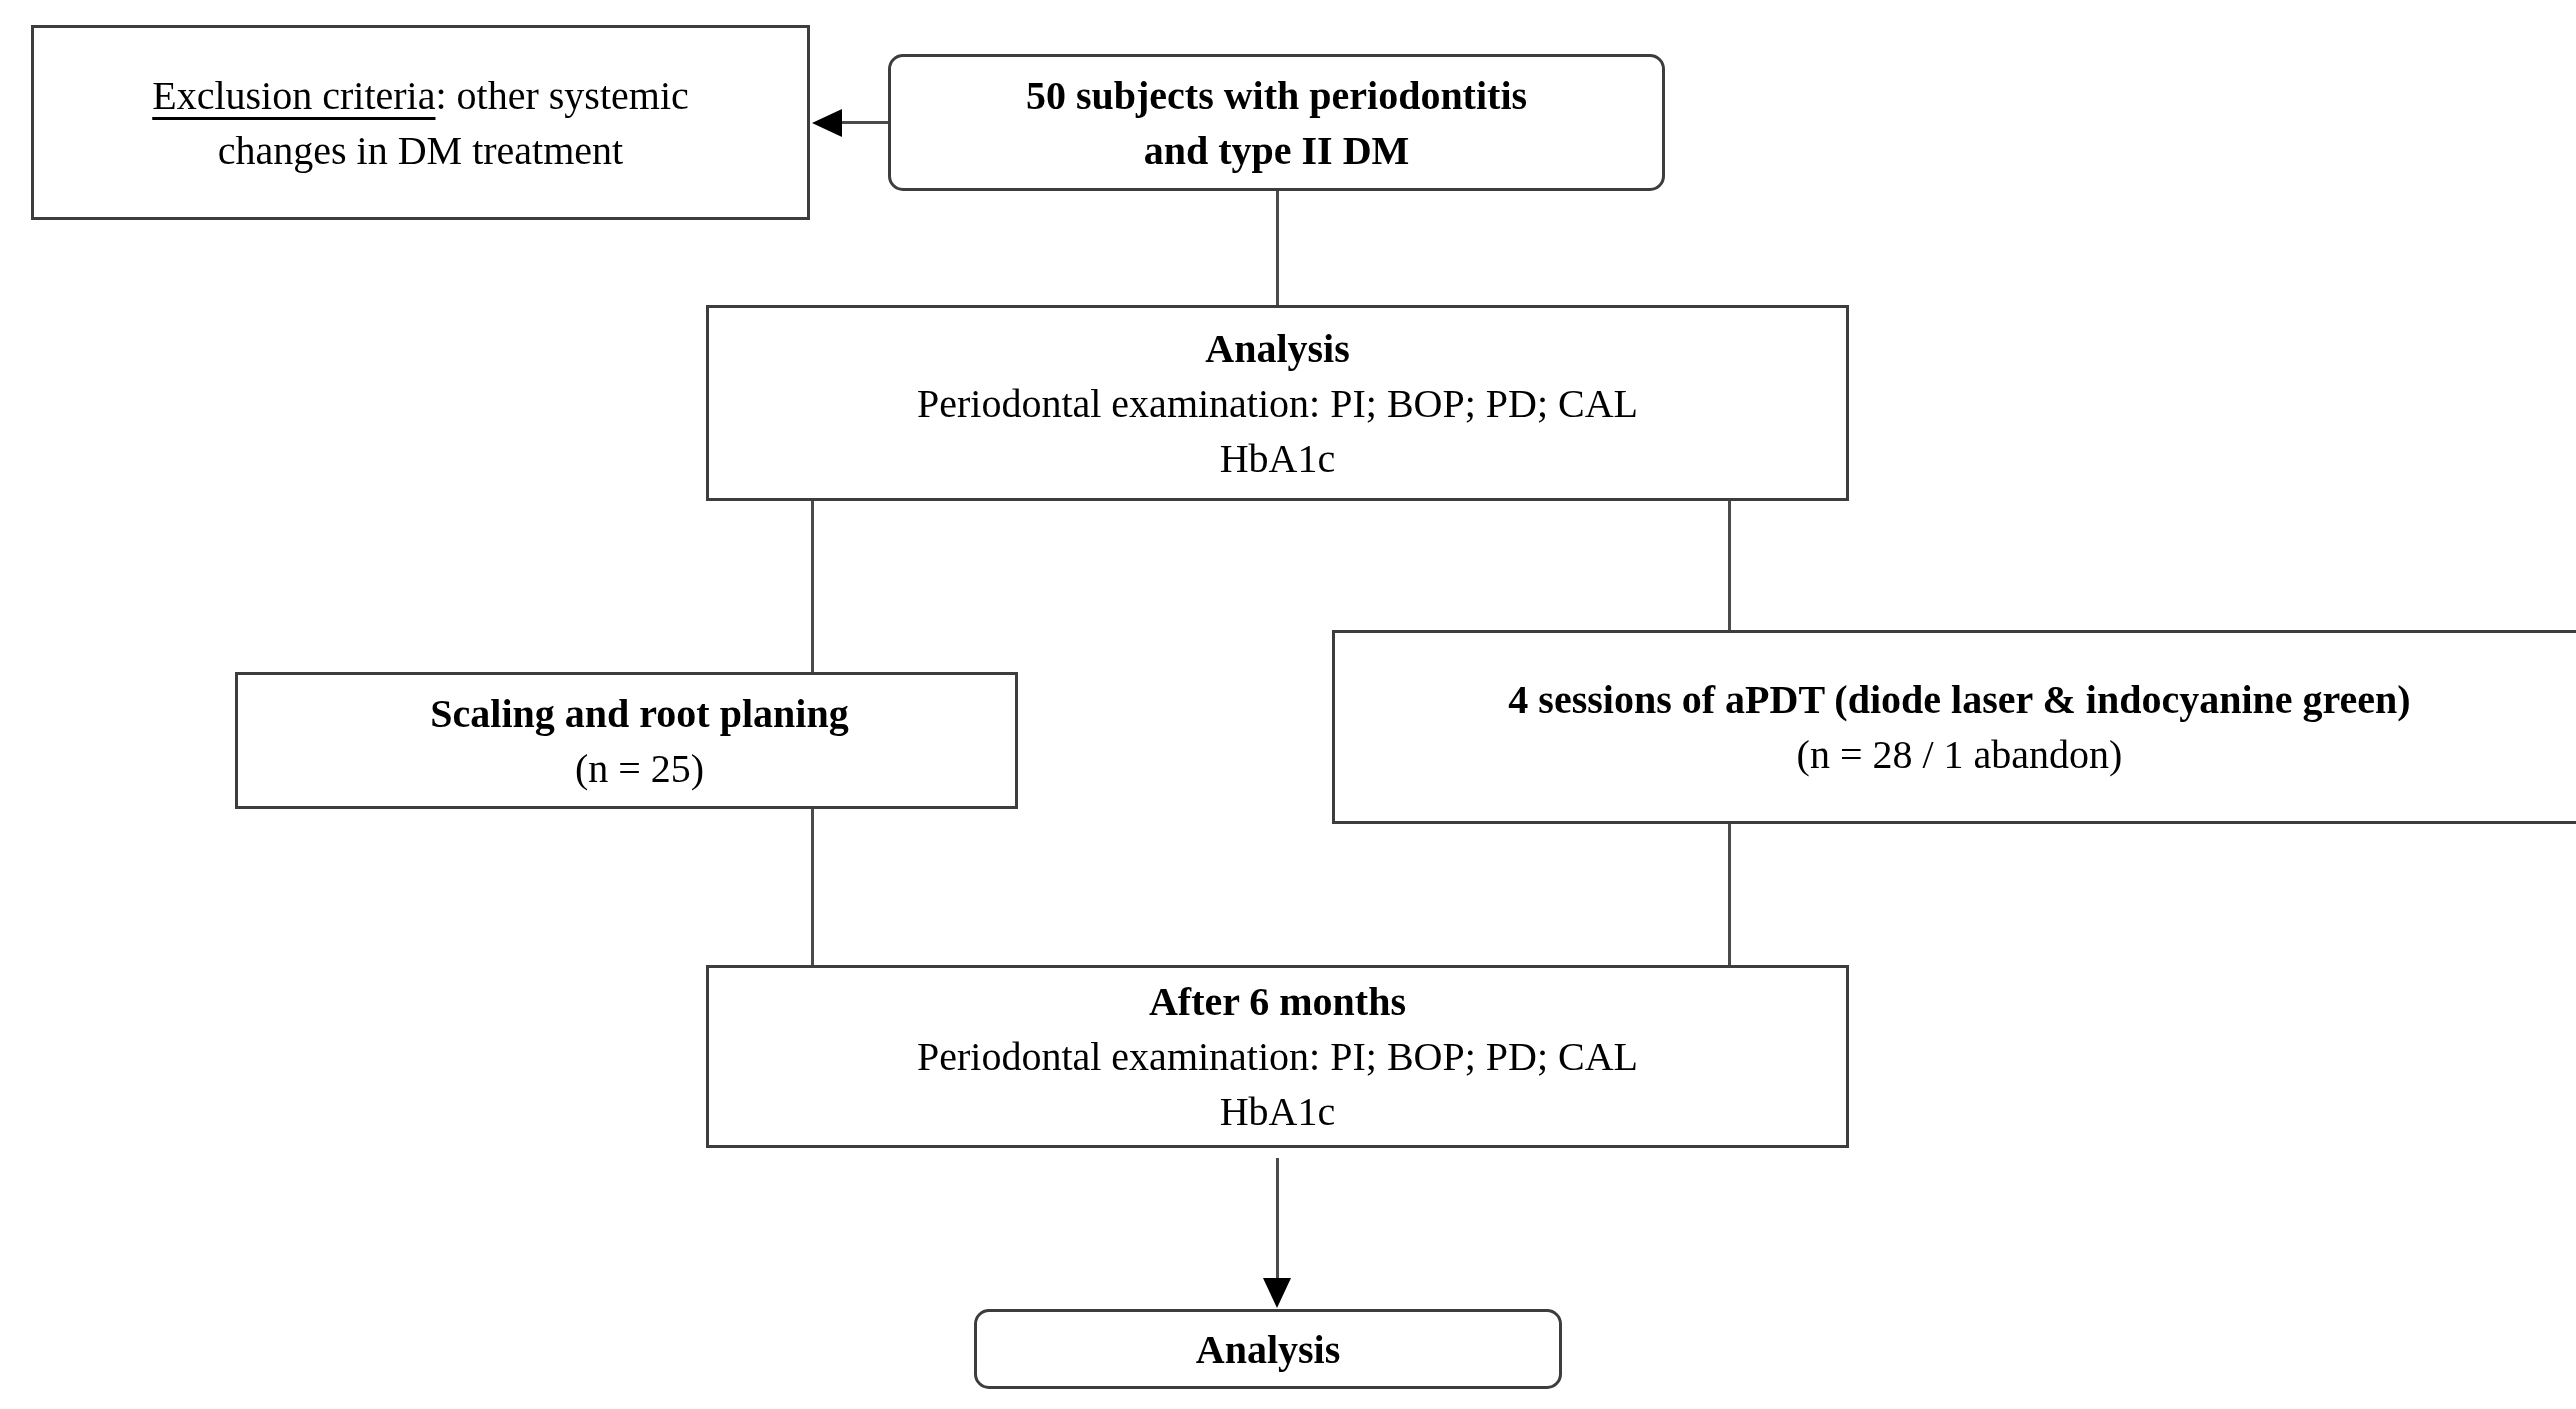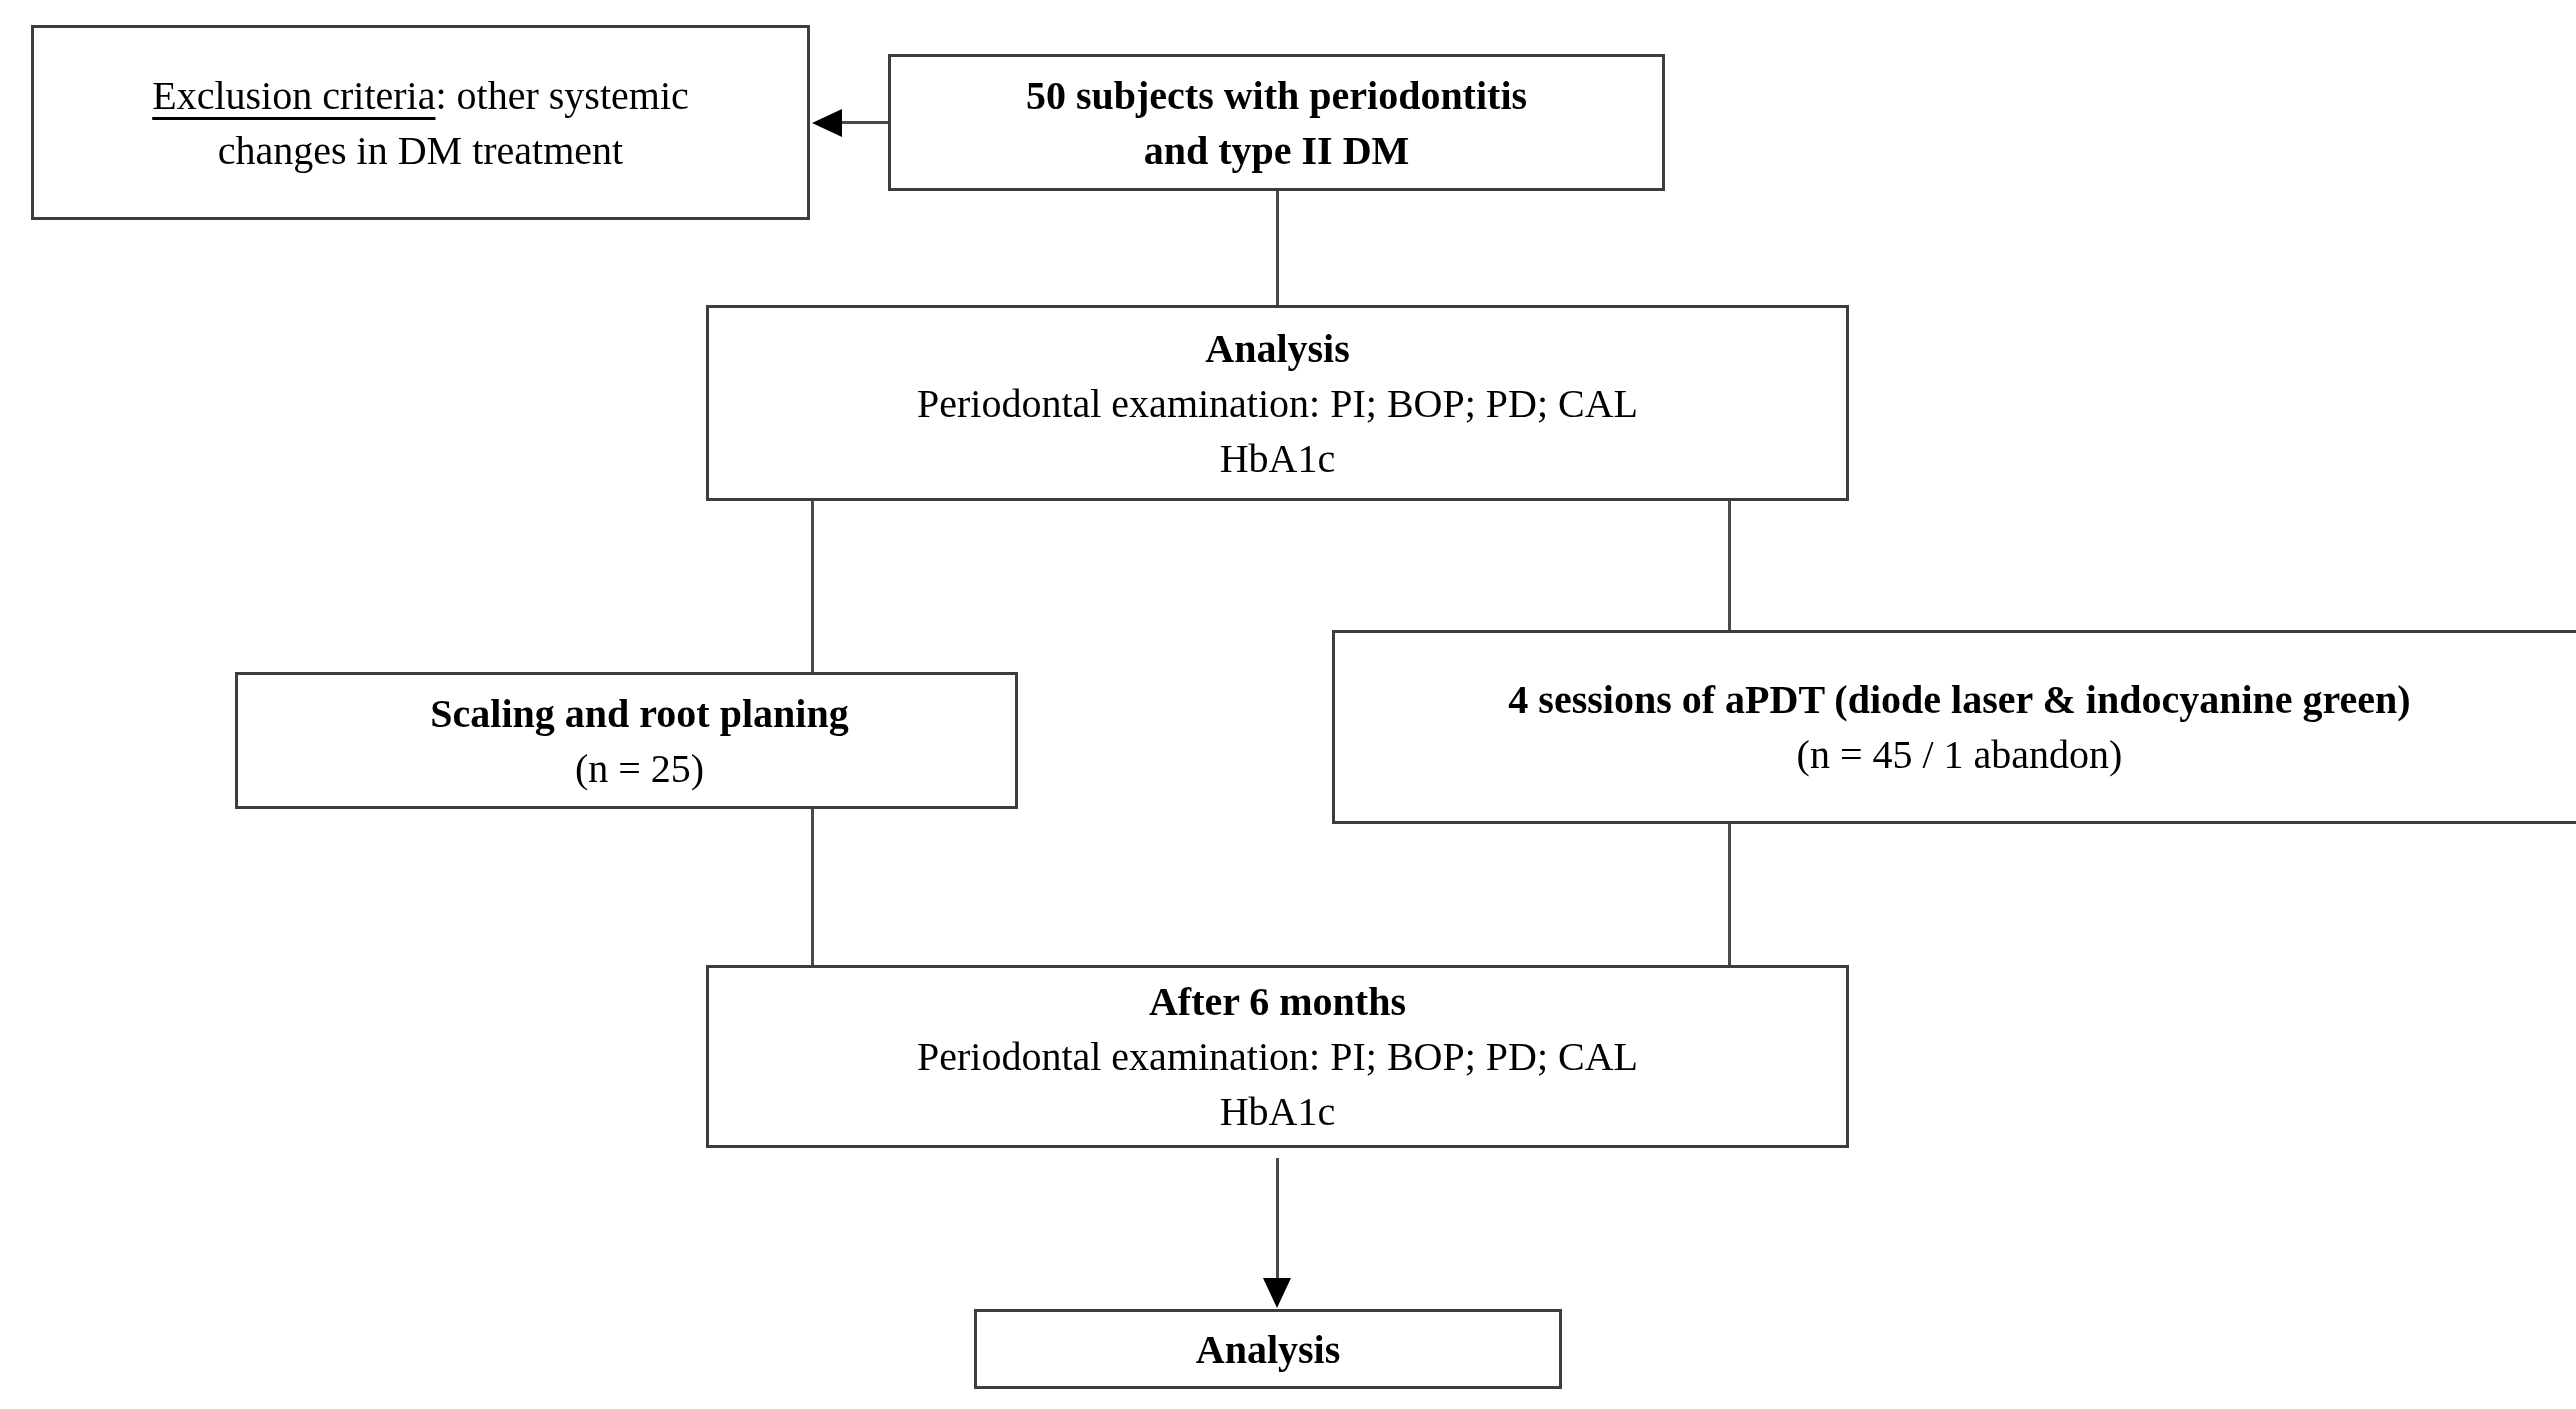--- a/index.html
+++ b/index.html
@@ -23,21 +23,21 @@
     border: 3.4px solid #3d3d3d;
     background: #ffffff;
     display: flex;
     flex-direction: column;
     justify-content: center;
     align-items: center;
     text-align: center;
     font-size: 40px;
     line-height: 55px;
   }
-  .bold { font-weight: bold; }
+  .bold { font-weight: bold; border-radius: 15px; }
   .vline {
     position: absolute;
     width: 2.5px;
     background: #4a4a4a;
   }
   .hline {
     position: absolute;
     height: 2.5px;
     background: #4a4a4a;
   }
@@ -104,21 +104,21 @@
     <div>HbA1c</div>
   </div>
 
   <div class="box" id="srp-box">
     <div class="bold">Scaling and root planing</div>
     <div>(n = 25)</div>
   </div>
 
   <div class="box" id="srp-apdt-box">
     <div class="bold">4 sessions of aPDT (diode laser &amp; indocyanine green)</div>
-    <div>(n = 45 / 1 abandon)</div>
+    <div>(n = 28 / 1 abandon)</div>
   </div>
 
   <div class="box" id="after-box">
     <div class="bold">After 6 months</div>
     <div>Periodontal examination: PI; BOP; PD; CAL</div>
     <div>HbA1c</div>
   </div>
 
   <div class="box bold" id="analysis-box">
     <div>Analysis</div>

